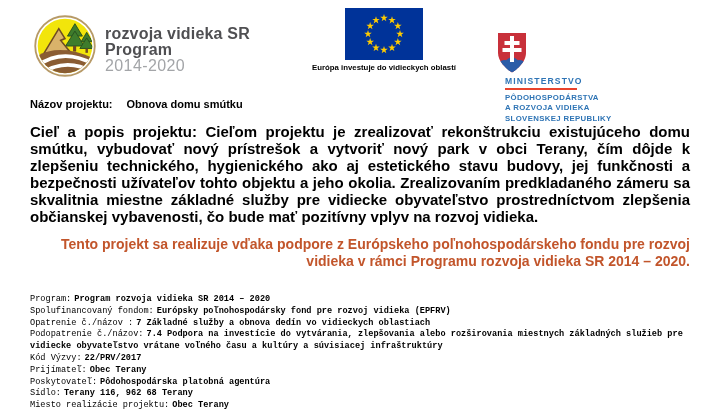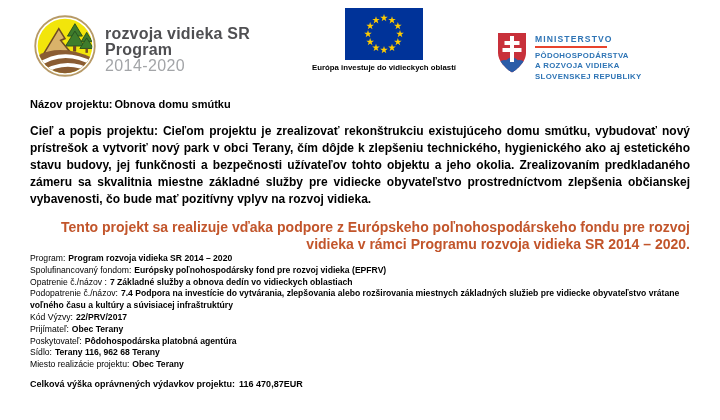--- a/index.html
+++ b/index.html
@@ -14,40 +14,40 @@
   .prv-logo svg{width:62px;height:62px;display:block;}
   .prv-title{margin-left:9px;margin-top:11px;line-height:16px;}
   .prv-title .t1{font-size:16px;font-weight:bold;color:#4f4f52;letter-spacing:.2px;}
   .prv-title .t2{font-size:16px;font-weight:normal;color:#a3a5a8;letter-spacing:.4px;}
 
   .eu-block{position:absolute;left:284px;top:8px;width:200px;text-align:center;}
   .eu-flag{width:78px;height:52px;display:block;margin:0 auto;}
   .eu-line1{font-size:7.6px;margin-top:5px;white-space:nowrap;}
   .eu-line2{font-size:7.8px;font-weight:bold;margin-top:3px;white-space:nowrap;}
 
-  .ministry{position:absolute;left:497px;top:32px;display:flex;}
+  .ministry{position:absolute;left:497px;top:32px;display:flex;flex-direction:column;}
   .ministry svg{width:30px;height:42px;display:block;}
   .min-text{margin-left:8px;color:#2e74b5;margin-top:2px;}
   .m1{font-size:8.6px;font-weight:bold;letter-spacing:1.1px;}
   .m-underline{height:2px;background:#e8432d;width:72px;margin:2px 0 3px 0;}
   .m2{font-size:7.8px;font-weight:bold;letter-spacing:.35px;line-height:10.4px;white-space:nowrap;}
 
   
   main{position:absolute;left:30px;right:30px;top:98px;}
   .name-line{font-size:11px;font-weight:bold;}
-  .name-line .nv{margin-left:2px;}
+  .name-line .nv{margin-left:14px;}
   .desc{
-    margin:13px 0 0 0;font-size:12px;font-weight:bold;line-height:17px;
+    margin:13px 0 0 0;font-size:15px;font-weight:bold;line-height:17px;
     text-align:justify;
   }
   .note{
     margin:11px 0 0 0;font-size:14px;font-weight:bold;line-height:17px;
     text-align:right;color:#c2552b;
   }
-  .details{margin-top:0;}
+  .details{margin-top:24px;font-family:Liberation Mono, monospace;}
   .drow{font-size:8.6px;line-height:11.8px;}
   .drow .dv{font-weight:bold;margin-left:3px;}
   .financials{margin-top:7px;}
   .frow{font-size:9px;font-weight:bold;line-height:12.6px;}
   .frow .fv{margin-left:4px;}
 </style>
 </head>
 <body>
 
 <div class="page">

